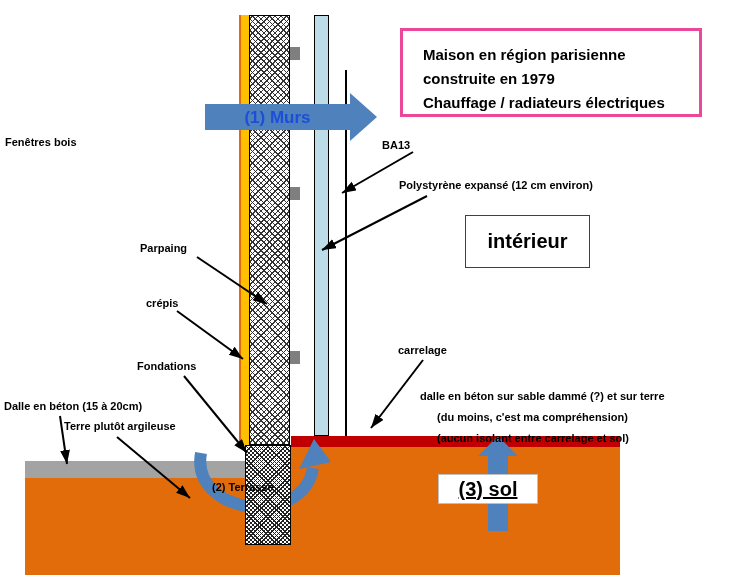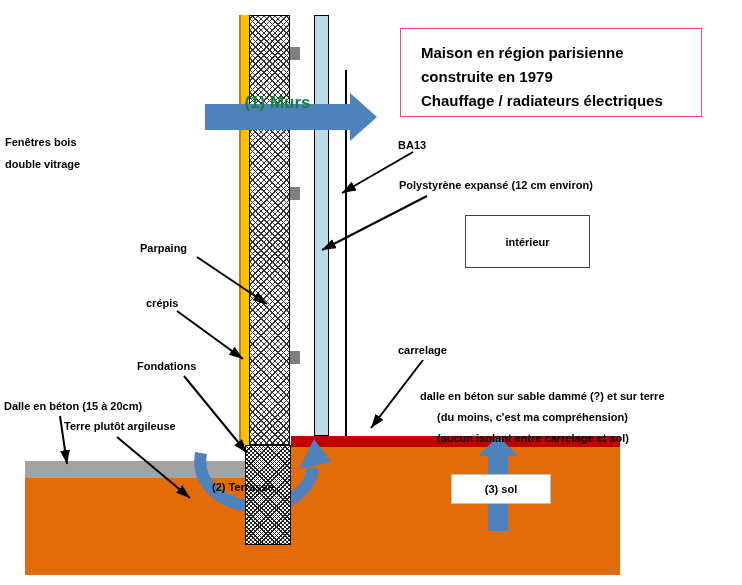--- a/index.html
+++ b/index.html
@@ -13,22 +13,22 @@
   }
   body { background:#fff; }
   .canvas{
     position:relative; width:742px; height:585px; background:#fff;
     font-family:"Liberation Sans", sans-serif; font-weight:bold; color:#000;
     overflow:hidden;
   }
   .abs{ position:absolute; z-index:1; }
   .label{ position:absolute; font-size:11px; line-height:21px; white-space:nowrap; z-index:6; }
   .box{ position:absolute; background:#fff; border:1px solid #404040; z-index:5;
-        display:flex; align-items:center; justify-content:center; font-size:11px; }
-  .infobox{ position:absolute; background:#fff; border:1px solid #ec4899; z-index:5;
+        display:flex; align-items:center; justify-content:center; font-size:20px; }
+  .infobox{ position:absolute; background:#fff; border:3px solid #ec4899; z-index:5;
         font-size:15px; line-height:24px; padding:12px 0 0 20px; white-space:nowrap; }
   svg.layer{ position:absolute; left:0; top:0; z-index:4; pointer-events:none; }
   svg.blue-layer{ z-index:2; }
   .hatch{
     background-color:#fff;
     background-image:
       repeating-linear-gradient(45deg,#333 0,#333 1px,transparent 1px,transparent 4px),
       repeating-linear-gradient(-45deg,#333 0,#333 1px,transparent 1px,transparent 4px);
     border:1px solid #000;
   }
@@ -87,30 +87,29 @@
   </svg>
 
   <div class="infobox" style="left:400px;top:28px;width:302px;height:89px;">
     <div>Maison en région parisienne</div>
     <div>construite en 1979</div>
     <div>Chauffage / radiateurs électriques</div>
   </div>
   <div class="box" style="left:465px;top:215px;width:125px;height:53px;">
     <span>intérieur</span>
   </div>
-  <div class="box" style="left:451px;top:474px;width:100px;height:30px;border-color:#BFBFBF;">
+  <div class="box" style="left:438px;top:474px;width:100px;height:30px;border-color:#BFBFBF;text-decoration:underline;">
     <span>(3) sol</span>
   </div>
 
   <div class="label" style="left:5px;top:131px;line-height:22px;">
     <div>Fenêtres bois</div>
-    <div>double vitrage</div>
   </div>
-  <div class="label" style="left:205px;top:92px;width:145px;text-align:center;color:#15803d;font-size:17px;">(1) Murs</div>
-  <div class="label" style="left:398px;top:135px;">BA13</div>
+  <div class="label" style="left:205px;top:107px;width:145px;text-align:center;color:#1d4ed8;font-size:17px;">(1) Murs</div>
+  <div class="label" style="left:382px;top:135px;">BA13</div>
   <div class="label" style="left:399px;top:175px;">Polystyrène expansé (12 cm environ)</div>
   <div class="label" style="left:140px;top:238px;">Parpaing</div>
   <div class="label" style="left:146px;top:293px;">crépis</div>
   <div class="label" style="left:137px;top:356px;">Fondations</div>
   <div class="label" style="left:398px;top:340px;">carrelage</div>
   <div class="label" style="left:420px;top:386px;">
     <div>dalle en béton sur sable dammé (?) et sur terre</div>
     <div style="margin-left:17px;">(du moins, c'est ma compréhension)</div>
     <div style="margin-left:17px;">(aucun isolant entre carrelage et sol)</div>
   </div>

